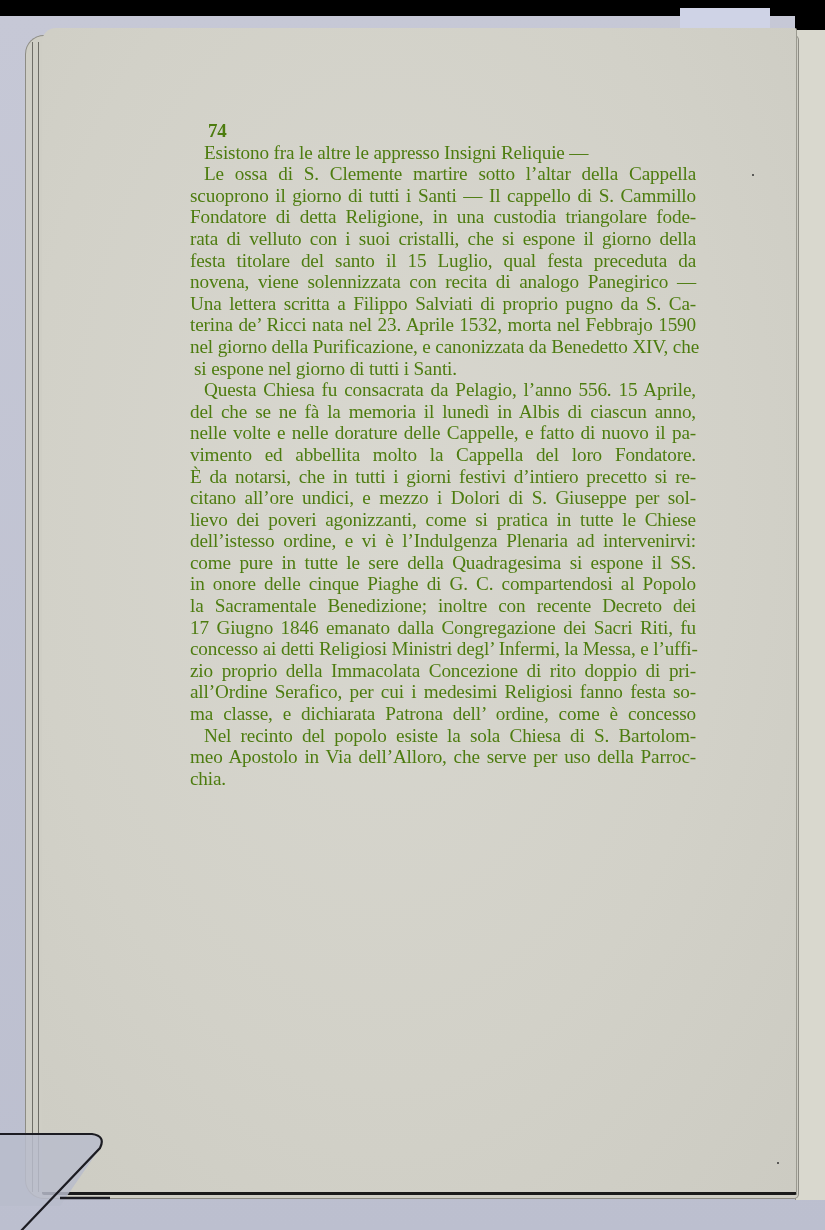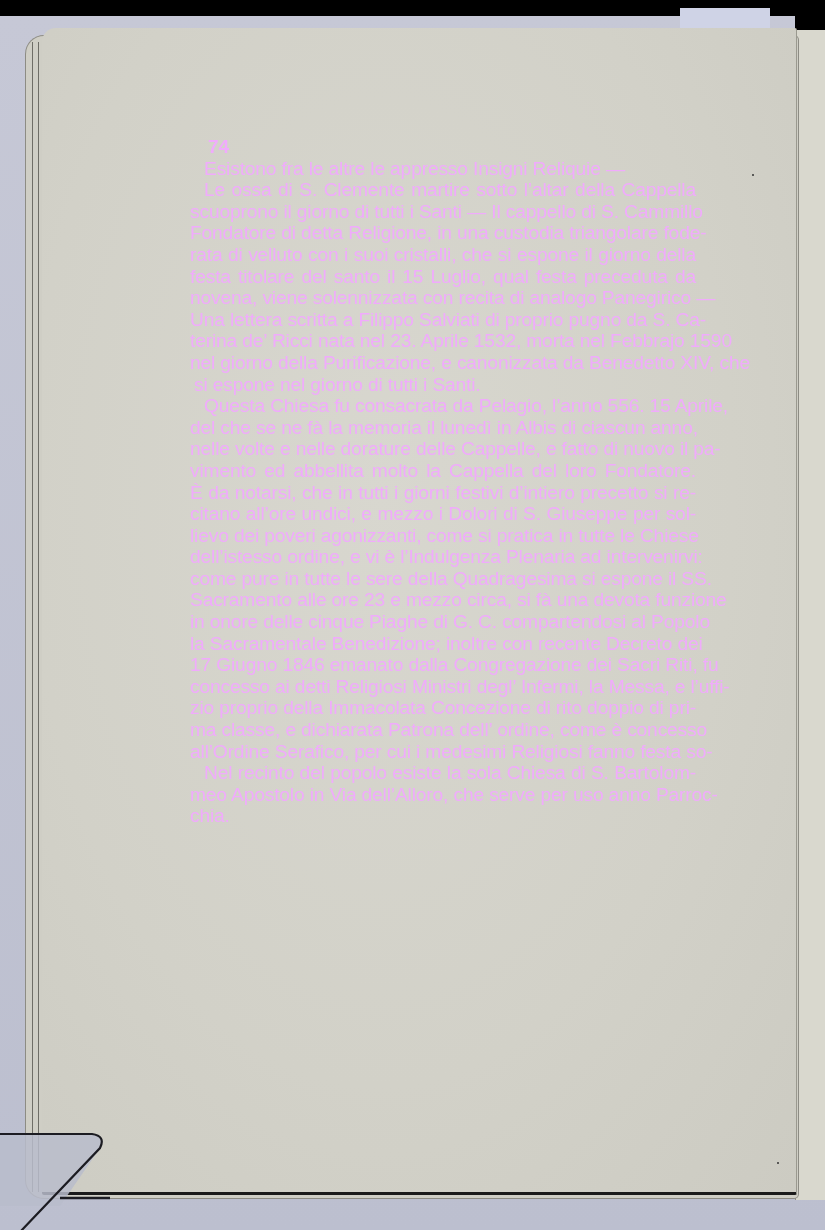--- a/index.html
+++ b/index.html
@@ -35,23 +35,23 @@
     .page-stack::before { left: 6px; }
     .page-stack::after { left: 12px; }
     .page {
       position: absolute; left: 42px; top: 28px; width: 754px; height: 1164px;
       border-radius: 14px 2px 2px 2px;
       background: radial-gradient(ellipse at 45% 40%, #d8d7cf 0%, #d2d1c8 60%, #cccbc2 100%);
       border-bottom: 3px solid #1a1a1a;
       border-right: 1px solid #9a998f;
     }
     .text-block {
-      position: absolute; left: 190px; top: 136px; width: 506px;
-      color: #f0abfc; font-size: 19.2px; line-height: 21.6px;
-      font-family: Liberation Sans, sans-serif;
+      position: absolute; left: 190px; top: 120px; width: 506px;
+      color: #4d7c0f; font-size: 19.2px; line-height: 21.6px;
+      font-family: Liberation Serif, serif;
       letter-spacing: -0.15px;
     }
     .page-number {
       font-weight: bold; font-size: 19px; margin-left: 18px; margin-bottom: 0;
     }
     .line { display: block; text-align: justify; text-align-last: justify; white-space: nowrap; }
     .line.last { text-align-last: left; }
     .clip {
       position: absolute; left: 0; top: 1122px; width: 110px; height: 110px;
     }
@@ -87,30 +87,29 @@
       <span class="line last" style="padding-left: 4px;">si espone nel giorno di tutti i Santi.</span>
       <span class="line" style="padding-left: 14px;">Questa Chiesa fu consacrata da Pelagio, l’anno 556. 15 Aprile,</span>
       <span class="line">del che se ne fà la memoria il lunedì in Albis di ciascun anno,</span>
       <span class="line">nelle volte e nelle dorature delle Cappelle, e fatto di nuovo il pa-</span>
       <span class="line">vimento ed abbellita molto la Cappella del loro Fondatore.</span>
       <span class="line">È da notarsi, che in tutti i giorni festivi d’intiero precetto si re-</span>
       <span class="line">citano all’ore undici, e mezzo i Dolori di S. Giuseppe per sol-</span>
       <span class="line">lievo dei poveri agonizzanti, come si pratica in tutte le Chiese</span>
       <span class="line">dell’istesso ordine, e vi è l’Indulgenza Plenaria ad intervenirvi:</span>
       <span class="line">come pure in tutte le sere della Quadragesima si espone il SS.</span>
-      <span class="line">Sacramento alle ore 23 e mezzo circa, si fà una devota funzione</span>
       <span class="line">in onore delle cinque Piaghe di G. C. compartendosi al Popolo</span>
       <span class="line">la Sacramentale Benedizione; inoltre con recente Decreto dei</span>
       <span class="line">17 Giugno 1846 emanato dalla Congregazione dei Sacri Riti, fu</span>
       <span class="line">concesso ai detti Religiosi Ministri degl’ Infermi, la Messa, e l’uffi-</span>
       <span class="line">zio proprio della Immacolata Concezione di rito doppio di pri-</span>
+      <span class="line">all’Ordine Serafico, per cui i medesimi Religiosi fanno festa so-</span>
       <span class="line">ma classe, e dichiarata Patrona dell’ ordine, come è concesso</span>
-      <span class="line">all’Ordine Serafico, per cui i medesimi Religiosi fanno festa so-</span>
       <span class="line" style="padding-left: 14px;">Nel recinto del popolo esiste la sola Chiesa di S. Bartolom-</span>
-      <span class="line">meo Apostolo in Via dell’Alloro, che serve per uso anno Parroc-</span>
+      <span class="line">meo Apostolo in Via dell’Alloro, che serve per uso della Parroc-</span>
       <span class="line last">chia.</span>
     </div>
 </div>
 
 <svg class="clip" viewBox="0 0 110 110">
   <path d="M0,12 L92,12 Q106,14 100,26 L60,84 L0,84 Z" fill="#b9bccb" opacity="0.85"></path>
   <path d="M0,12 L92,12 Q106,14 100,26 L20,110" fill="none" stroke="#1c1c22" stroke-width="2.2"></path>
   <path d="M60,76 L110,76" stroke="#1c1c22" stroke-width="2.5"></path>
 </svg>
 

